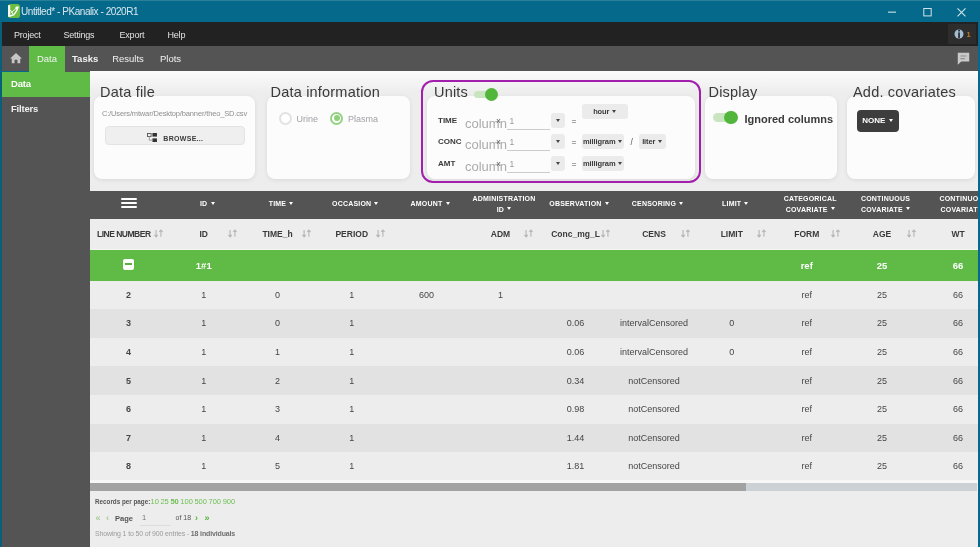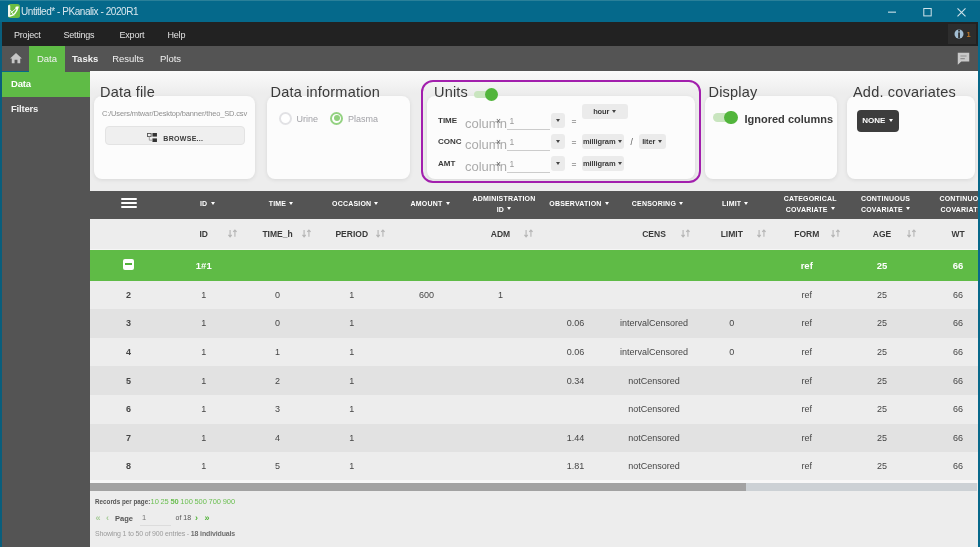--- a/index.html
+++ b/index.html
@@ -218,40 +218,52 @@
         <span class="ci">CATEGORICAL<br>COVARIATE <span class="cw"></span></span>
       </div>
 <div class="tc " style="left:754px;width:76px">
         <span class="ci">CONTINUOUS<br>COVARIATE <span class="cw"></span></span>
       </div>
 <div class="tc " style="left:830px;width:76px">
         <span class="ci">CONTINUOU<br>COVARIATE</span>
       </div>
 </div>
     <div class="thead2">
+<div class="tc cl0" style="left:0px;width:77px">
+        <span class="ci"><span style="letter-spacing:-0.5px">LINE NUMBER</span><svg class="srt" width="11" height="9" viewBox="0 0 10 8">
+            <path d="M2.8 0.8 L2.8 7 M1.3 5.3 L2.8 7 L4.3 5.3" fill="none" stroke="#b5b5b5" stroke-width="1"></path>
+            <path d="M7.2 7 L7.2 0.8 M5.7 2.5 L7.2 0.8 L8.7 2.5" fill="none" stroke="#b5b5b5" stroke-width="1"></path>
+          </svg></span>
+      </div>
 <div class="tc " style="left:77px;width:73.5px">
         <span class="ci">ID<svg class="srt" width="11" height="9" viewBox="0 0 10 8">
             <path d="M2.8 0.8 L2.8 7 M1.3 5.3 L2.8 7 L4.3 5.3" fill="none" stroke="#b5b5b5" stroke-width="1"></path>
             <path d="M7.2 7 L7.2 0.8 M5.7 2.5 L7.2 0.8 L8.7 2.5" fill="none" stroke="#b5b5b5" stroke-width="1"></path>
           </svg></span>
       </div>
 <div class="tc " style="left:150.5px;width:74px">
         <span class="ci">TIME_h<svg class="srt" width="11" height="9" viewBox="0 0 10 8">
             <path d="M2.8 0.8 L2.8 7 M1.3 5.3 L2.8 7 L4.3 5.3" fill="none" stroke="#b5b5b5" stroke-width="1"></path>
             <path d="M7.2 7 L7.2 0.8 M5.7 2.5 L7.2 0.8 L8.7 2.5" fill="none" stroke="#b5b5b5" stroke-width="1"></path>
           </svg></span>
       </div>
 <div class="tc " style="left:224.5px;width:74.5px">
         <span class="ci">PERIOD<svg class="srt" width="11" height="9" viewBox="0 0 10 8">
             <path d="M2.8 0.8 L2.8 7 M1.3 5.3 L2.8 7 L4.3 5.3" fill="none" stroke="#b5b5b5" stroke-width="1"></path>
             <path d="M7.2 7 L7.2 0.8 M5.7 2.5 L7.2 0.8 L8.7 2.5" fill="none" stroke="#b5b5b5" stroke-width="1"></path>
           </svg></span>
       </div>
 <div class="tc " style="left:374px;width:73px">
         <span class="ci">ADM<svg class="srt" width="11" height="9" viewBox="0 0 10 8">
+            <path d="M2.8 0.8 L2.8 7 M1.3 5.3 L2.8 7 L4.3 5.3" fill="none" stroke="#b5b5b5" stroke-width="1"></path>
+            <path d="M7.2 7 L7.2 0.8 M5.7 2.5 L7.2 0.8 L8.7 2.5" fill="none" stroke="#b5b5b5" stroke-width="1"></path>
+          </svg></span>
+      </div>
+<div class="tc " style="left:447px;width:77px">
+        <span class="ci">Conc_mg_L<svg class="srt" width="11" height="9" viewBox="0 0 10 8">
             <path d="M2.8 0.8 L2.8 7 M1.3 5.3 L2.8 7 L4.3 5.3" fill="none" stroke="#b5b5b5" stroke-width="1"></path>
             <path d="M7.2 7 L7.2 0.8 M5.7 2.5 L7.2 0.8 L8.7 2.5" fill="none" stroke="#b5b5b5" stroke-width="1"></path>
           </svg></span>
       </div>
 <div class="tc " style="left:524px;width:80px">
         <span class="ci">CENS<svg class="srt" width="11" height="9" viewBox="0 0 10 8">
             <path d="M2.8 0.8 L2.8 7 M1.3 5.3 L2.8 7 L4.3 5.3" fill="none" stroke="#b5b5b5" stroke-width="1"></path>
             <path d="M7.2 7 L7.2 0.8 M5.7 2.5 L7.2 0.8 L8.7 2.5" fill="none" stroke="#b5b5b5" stroke-width="1"></path>
           </svg></span>
       </div>
@@ -422,20 +434,23 @@
         <span class="ci">6</span>
       </div>
 <div class="tc " style="left:77px;width:73.5px">
         <span class="ci">1</span>
       </div>
 <div class="tc " style="left:150.5px;width:74px">
         <span class="ci">3</span>
       </div>
 <div class="tc " style="left:224.5px;width:74.5px">
         <span class="ci">1</span>
+      </div>
+<div class="tc " style="left:447px;width:77px">
+        <span class="ci">0.98</span>
       </div>
 <div class="tc " style="left:524px;width:80px">
         <span class="ci">notCensored</span>
       </div>
 <div class="tc " style="left:679.5px;width:74.5px">
         <span class="ci">ref</span>
       </div>
 <div class="tc " style="left:754px;width:76px">
         <span class="ci">25</span>
       </div>

